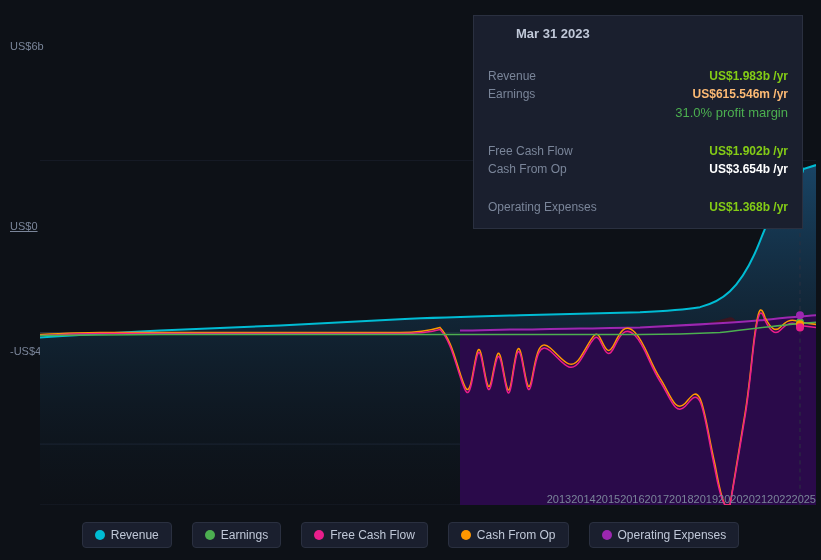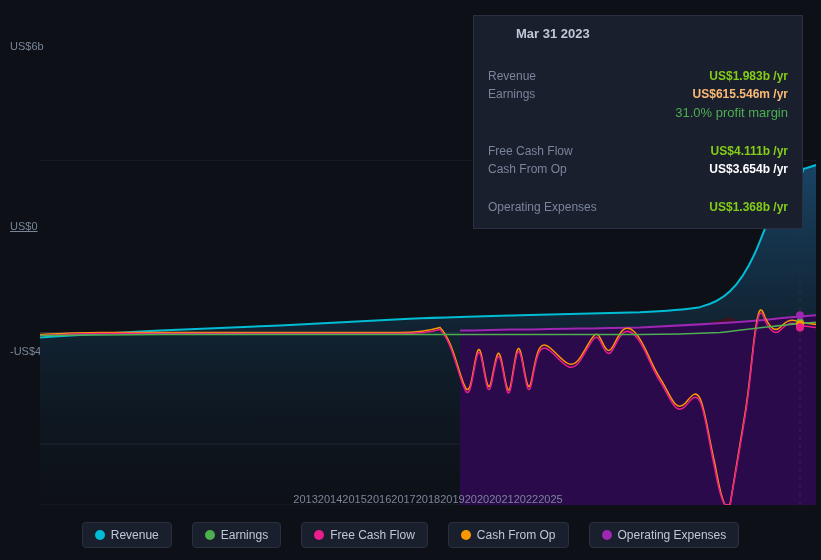--- a/index.html
+++ b/index.html
@@ -118,21 +118,21 @@
       bottom: 0;
     }
 
     
     .x-axis {
       position: absolute;
       bottom: 55px;
       left: 40px;
       right: 5px;
       display: flex;
-      justify-content: center;
+      justify-content: flex-end;
     }
     .x-label {
       color: #7a8599;
       font-size: 11px;
       text-align: center;
     }
   </style>
 </head>
 <body>
 
@@ -145,21 +145,21 @@
   </div>
   <div class="info-row">
     <span class="info-label">Earnings</span>
     <span class="info-value green">US$615.546m /yr</span>
   </div>
   <div class="profit-margin-row">
     <span class="profit-margin-text">31.0% profit margin</span>
   </div>
   <div class="info-row">
     <span class="info-label">Free Cash Flow</span>
-    <span class="info-value cyan">US$4.111b /yr</span>
+    <span class="info-value cyan">US$1.902b /yr</span>
   </div>
   <div class="info-row">
     <span class="info-label">Cash From Op</span>
     <span class="info-value orange">US$3.654b /yr</span>
   </div>
   <div class="info-row">
     <span class="info-label">Operating Expenses</span>
     <span class="info-value cyan">US$1.368b /yr</span>
   </div>
 </div>

